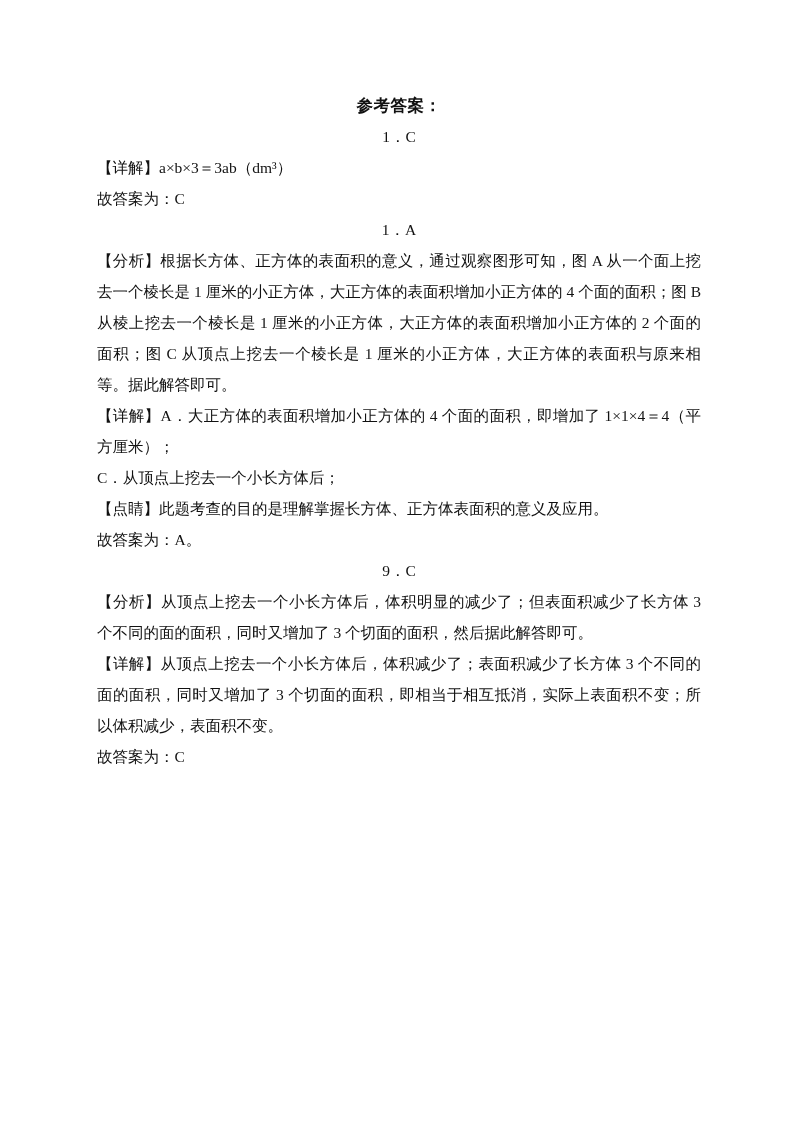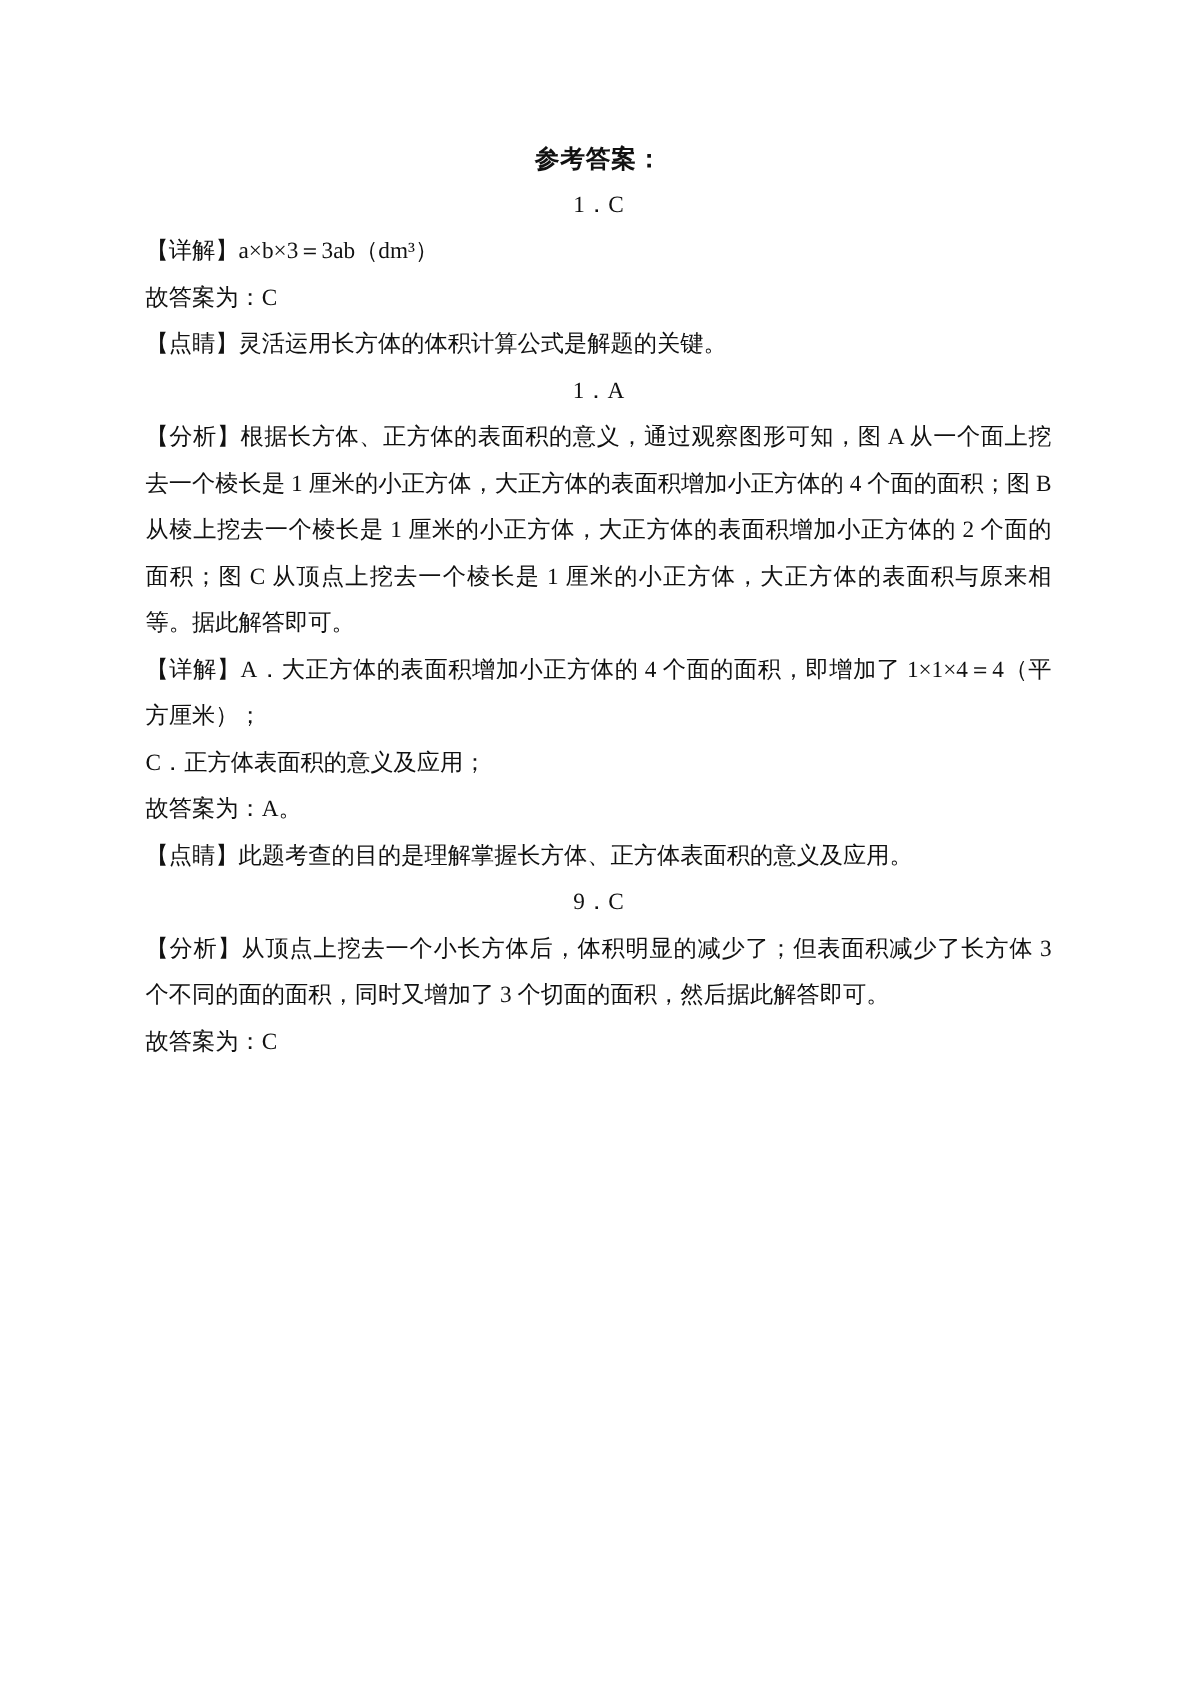--- a/index.html
+++ b/index.html
@@ -37,24 +37,24 @@
 </style>
 </head>
 <body>
 
 <div class="page">
   <h1 class="doc-title">参考答案：</h1>
   <div id="content">
       <p class="line answer-line">1．C</p>
       <p class="line body-par">【详解】a×b×3＝3ab（dm³）</p>
       <p class="line body-par">故答案为：C</p>
-      <p class="line body-par">【点睛】灵活运用长方体的体积计算公式是解题的关键。</p>
       <p class="line answer-line">1．A</p>
       <p class="line body-par">【分析】根据长方体、正方体的表面积的意义，通过观察图形可知，图 A 从一个面上挖去一个棱长是 1 厘米的小正方体，大正方体的表面积增加小正方体的 4 个面的面积；图 B 从棱上挖去一个棱长是 1 厘米的小正方体，大正方体的表面积增加小正方体的 2 个面的面积；图 C 从顶点上挖去一个棱长是 1 厘米的小正方体，大正方体的表面积与原来相等。据此解答即可。</p>
       <p class="line body-par">【详解】A．大正方体的表面积增加小正方体的 4 个面的面积，即增加了 1×1×4＝4（平方厘米）；</p>
-      <p class="line body-par">C．正方体表面积的意义及应用；</p>
+      <p class="line body-par">C．从顶点上挖去一个小长方体后；</p>
+      <p class="line body-par">【点睛】此题考查的目的是理解掌握长方体、正方体表面积的意义及应用。</p>
       <p class="line body-par">故答案为：A。</p>
-      <p class="line body-par">【点睛】此题考查的目的是理解掌握长方体、正方体表面积的意义及应用。</p>
       <p class="line answer-line">9．C</p>
       <p class="line body-par">【分析】从顶点上挖去一个小长方体后，体积明显的减少了；但表面积减少了长方体 3 个不同的面的面积，同时又增加了 3 个切面的面积，然后据此解答即可。</p>
+      <p class="line body-par">【详解】从顶点上挖去一个小长方体后，体积减少了；表面积减少了长方体 3 个不同的面的面积，同时又增加了 3 个切面的面积，即相当于相互抵消，实际上表面积不变；所以体积减少，表面积不变。</p>
       <p class="line body-par">故答案为：C</p>
     </div>
 </div>
 
 </body></html>

